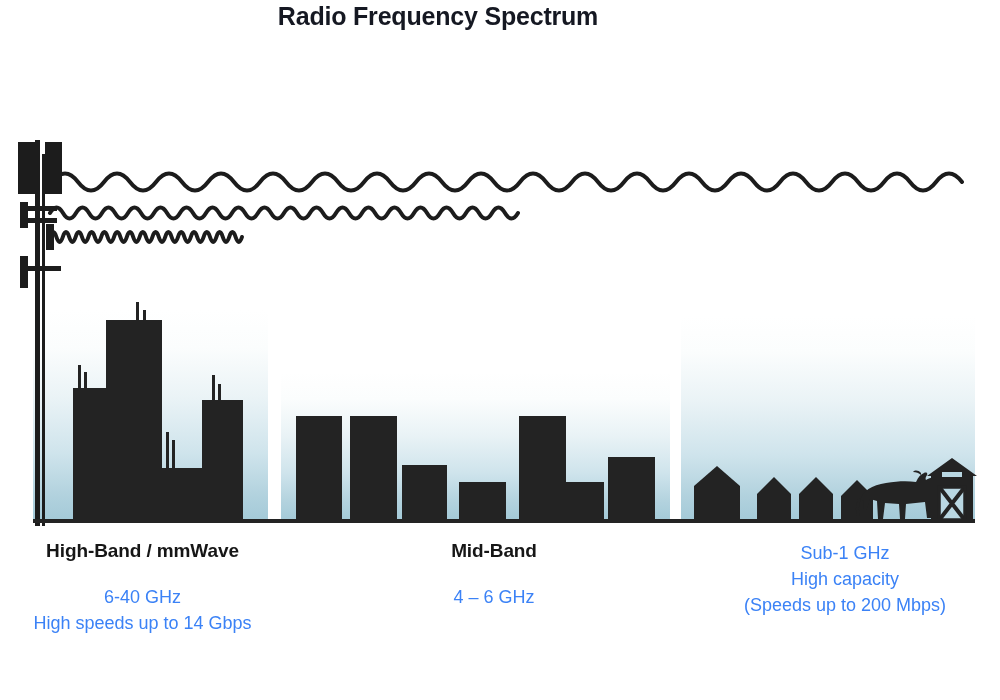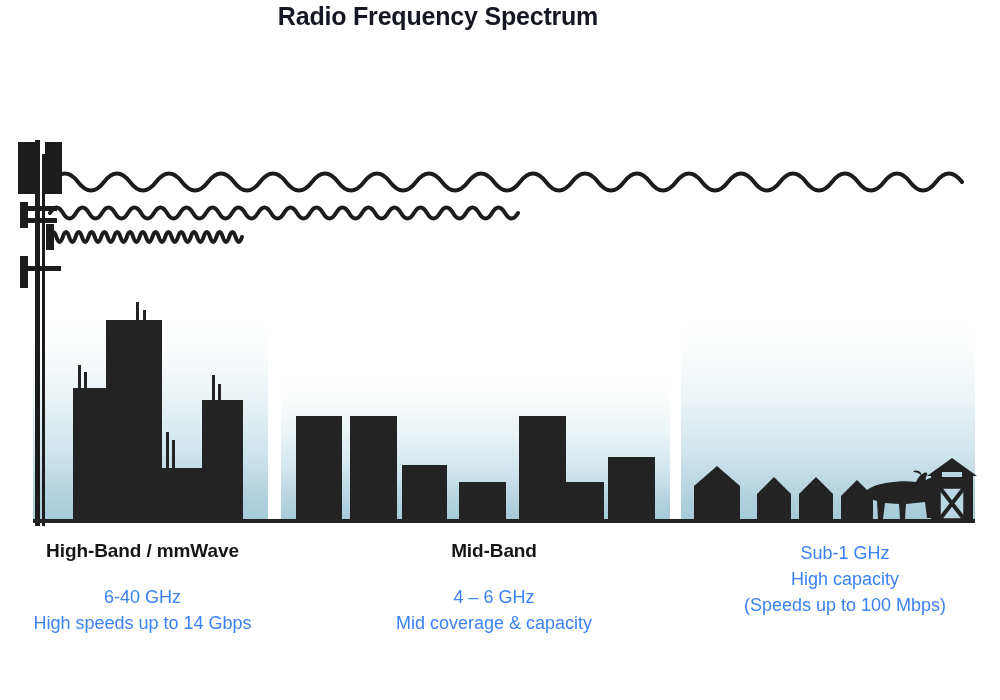--- a/index.html
+++ b/index.html
@@ -208,22 +208,21 @@
 
     <div class="col" id="col-1">
       <h3>High-Band / mmWave</h3>
       <p>6-40 GHz</p>
       <p>High speeds up to 14 Gbps</p>
     </div>
 
     <div class="col" id="col-2">
       <h3>Mid-Band</h3>
       <p>4 – 6 GHz</p>
-      <p>Mid coverage &amp; capacity</p>
     </div>
 
     <div class="col" id="col-3">
       <p>Sub-1 GHz</p>
       <p>High capacity</p>
-      <p>(Speeds up to 100 Mbps)</p>
+      <p>(Speeds up to 200 Mbps)</p>
     </div>
   </div>
 </div>
 
 </body></html>

